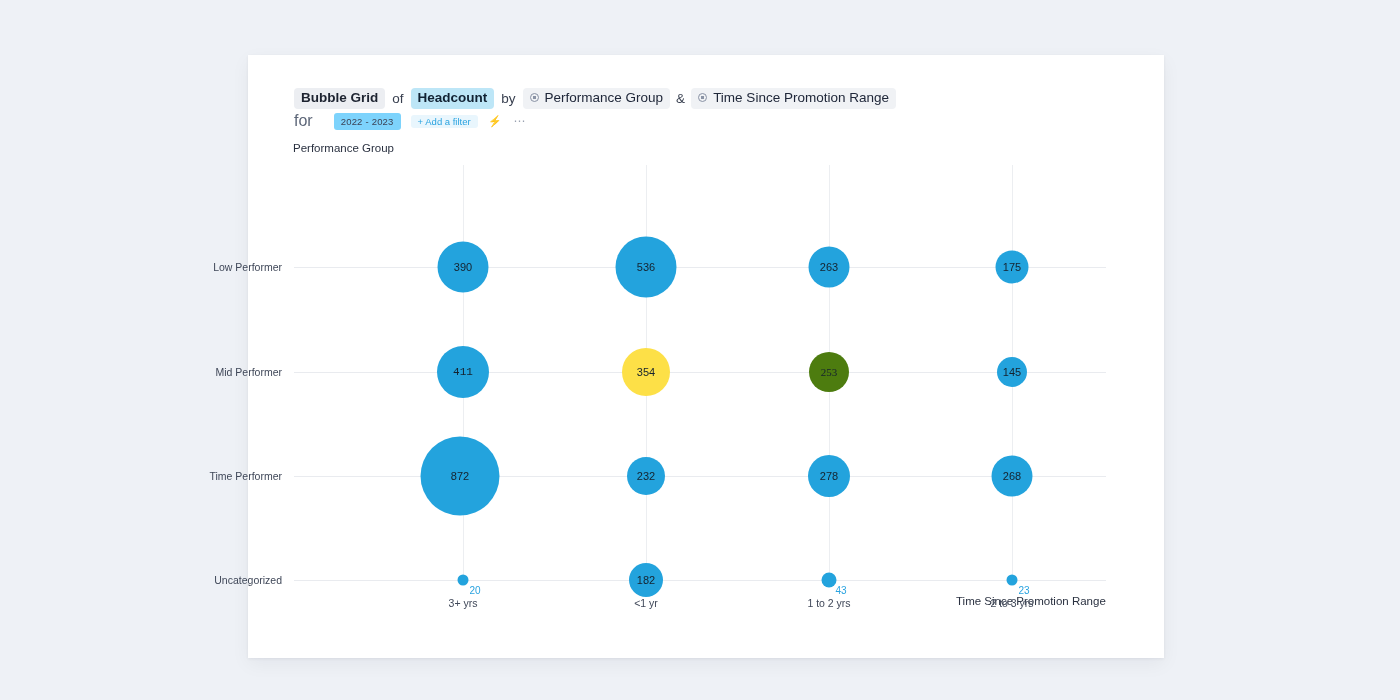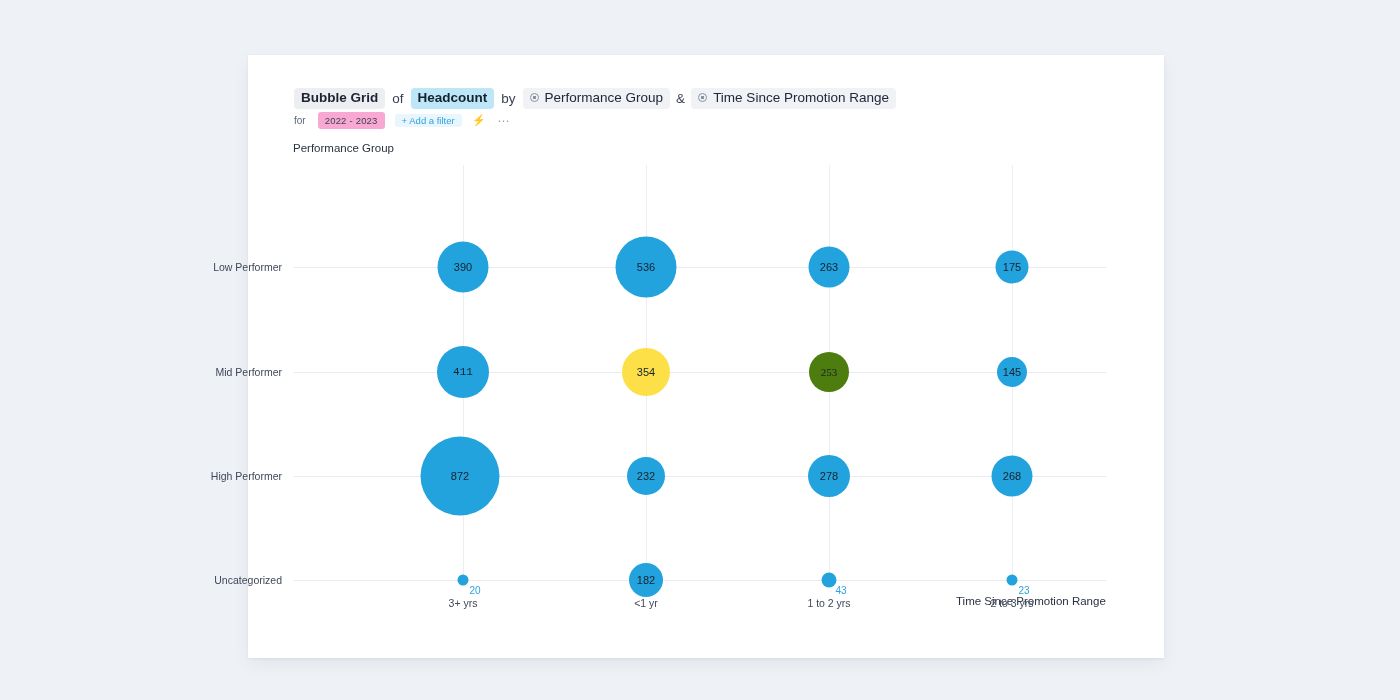--- a/index.html
+++ b/index.html
@@ -52,23 +52,23 @@
     flex: none;
   }
 
   .subline {
     position: absolute;
     left: 46px; top: 57px;
     display: flex; align-items: center;
     font-size: 10.5px;
     white-space: nowrap;
   }
-  .sub-for { color: #5d6678; margin-right: 12px; font-size: 10px; }
+  .sub-for { color: #5d6678; margin-right: 21px; font-size: 16px; }
   .pill-range {
-    background: #f9a8d4; color: #3b4255;
+    background: #7dd3fc; color: #3b4255;
     border-radius: 3px;
     padding: 3px 7px;
     font-size: 9.5px;
     letter-spacing: 0.2px;
   }
   .add-filter {
     color: #2aa3e0; background: #e9f6fd;
     border-radius: 3px;
     padding: 1px 7px;
     margin-left: 10px;
@@ -168,21 +168,21 @@
 
     <div class="y-axis-title">Performance Group</div>
     <div class="x-axis-title">Time Since Promotion Range</div>
 
     <div class="plot" id="plot">
         <div class="gridline-h" style="top: 102px;"></div>
         <div class="ylabel" style="top: 102px; text-align: right;">Low Performer</div>
         <div class="gridline-h" style="top: 207px;"></div>
         <div class="ylabel" style="top: 207px;">Mid Performer</div>
         <div class="gridline-h" style="top: 311px;"></div>
-        <div class="ylabel" style="top: 311px;">High Performer</div>
+        <div class="ylabel" style="top: 311px;">Time Performer</div>
         <div class="gridline-h" style="top: 415px;"></div>
         <div class="ylabel" style="top: 415px;">Uncategorized</div>
         <div class="gridline-v" style="left: 169px;"></div>
         <div class="xlabel" style="left: 169px;">3+ yrs</div>
         <div class="gridline-v" style="left: 352px;"></div>
         <div class="xlabel" style="left: 352px;">&lt;1 yr</div>
         <div class="gridline-v" style="left: 535px;"></div>
         <div class="xlabel" style="left: 535px;">1 to 2 yrs</div>
         <div class="gridline-v" style="left: 718px;"></div>
         <div class="xlabel" style="left: 718px;">2 to 3 yrs</div>

